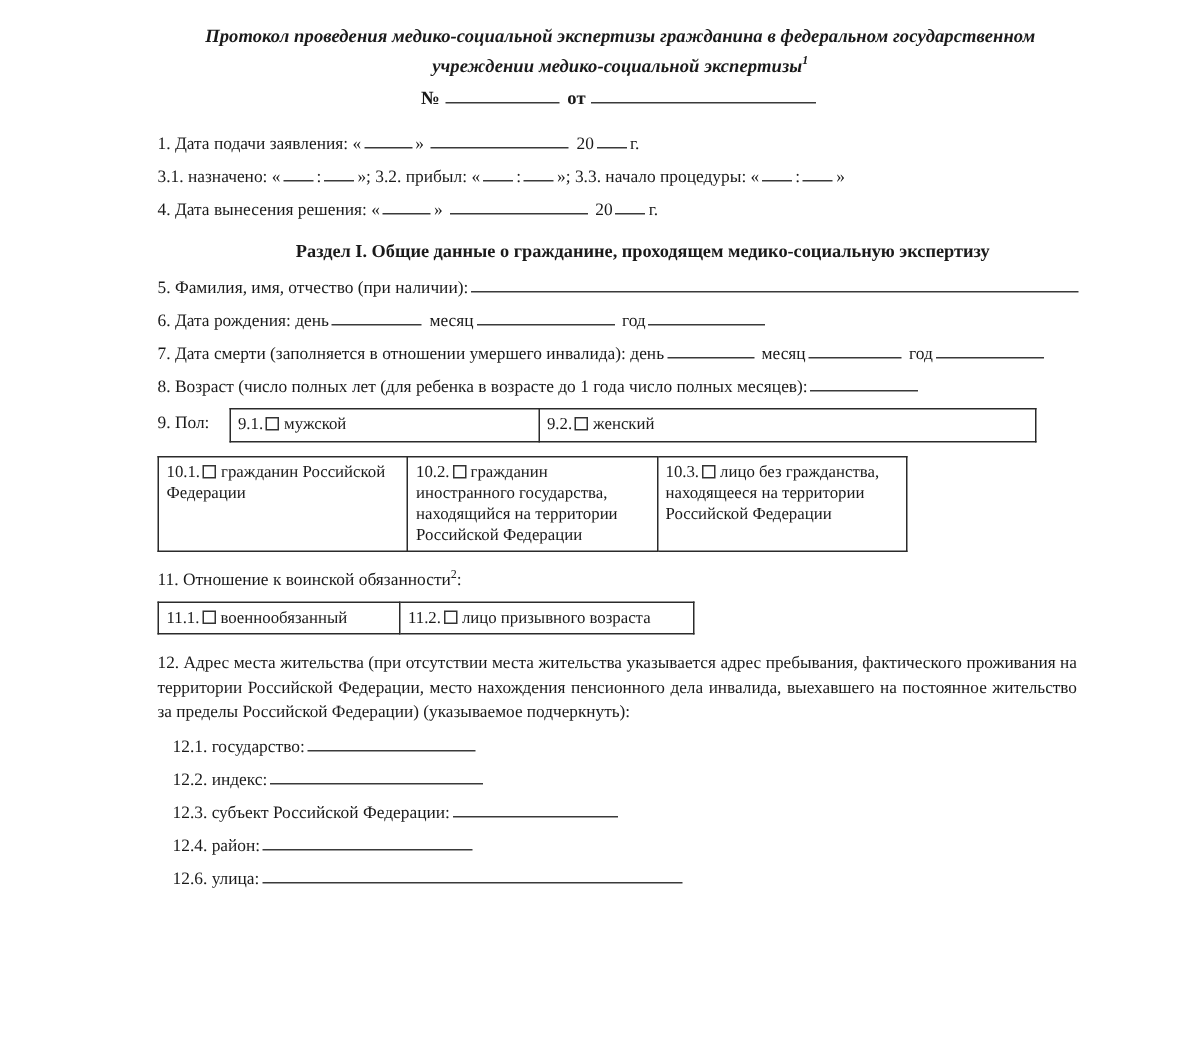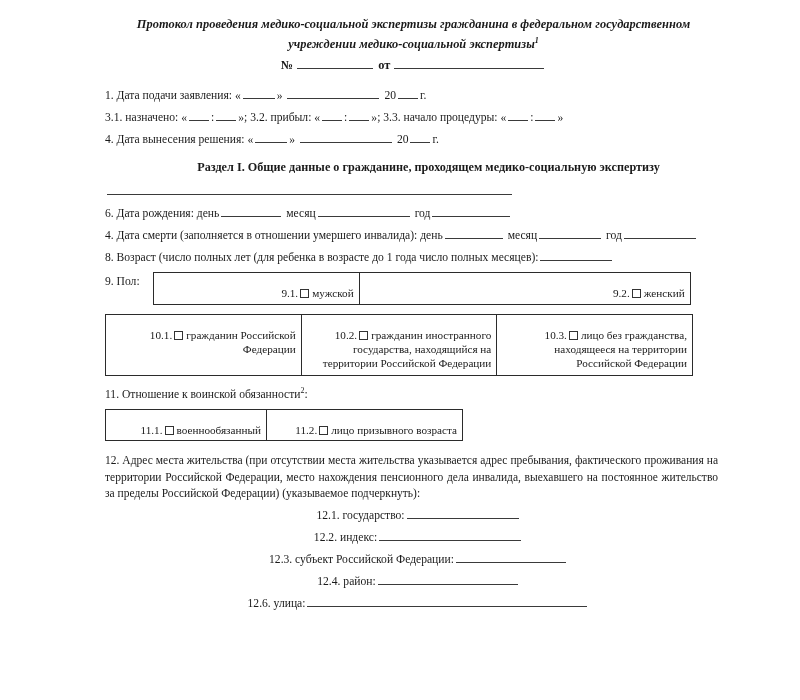--- a/index.html
+++ b/index.html
@@ -80,23 +80,22 @@
 
   
   table.box {
     border-collapse: collapse;
     table-layout: fixed;
     font-size: 11.2px;
     line-height: 14px;
   }
   table.box td {
     border: 1px solid #2b2b2b;
-    padding: 13px 5px 3px 5px;
+    padding: 3px 5px 3px 5px;
     vertical-align: top;
-    text-align: right;
   }
   .chk {
     display: inline-block;
     width: 7px;
     height: 7px;
     border: 1px solid #333;
     margin: 0 3px 0 2px;
     vertical-align: -1px;
   }
 
@@ -108,21 +107,21 @@
   }
   .gender-row .lead {
     font-size: 11.6px;
     line-height: 20px;
     margin-right: 13px;
   }
   table.gender { width: 538px; }
   table.gender td { height: 15px; }
   table.gender td.c1 { width: 195px; }
 
-  table.citizen { width: 588px; margin-bottom: 11px; }
+  table.citizen { width: 500px; margin-bottom: 11px; }
   table.citizen td { width: 33.33%; height: 44px; }
 
   table.military { margin-bottom: 11px; }
   table.military td.m1 { width: 150px; }
   table.military td.m2 { width: 185px; margin-top: 44px; }
 
   
   .para {
     font-size: 11.5px;
     line-height: 16.5px;
@@ -130,21 +129,21 @@
     margin: 0 0 6px 0;
     padding-right: 4px;
   }
 
   .sub {
     font-size: 11.6px;
     line-height: 15px;
     margin-bottom: 7px;
     white-space: nowrap;
   }
-  .sub-indent { padding-left: 10px; text-align: center; }
+  .sub-indent { padding-left: 10px; }
 </style>
 </head>
 <body>
 
 <div class="page">
 
   <div class="doc-title">
     <span>Протокол проведения медико-социальной экспертизы гражданина в федеральном государственном</span>
     <br>
     <span>учреждении медико-социальной экспертизы</span><span class="sup">1</span>
@@ -176,31 +175,31 @@
   <div class="row">
     <span>4. Дата вынесения решения:</span>
     <span>«</span><span class="rule" style="width:32px"></span><span>»</span>
     <span class="rule" style="width:92px"></span>
     <span>20</span><span class="rule" style="width:20px"></span><span>г.</span>
   </div>
 
   <div class="section-head">Раздел I.  Общие данные о гражданине, проходящем медико-социальную экспертизу</div>
 
   <div class="row">
-    <span class="rule" style="width:405px"></span>
+    <span>5. Фамилия, имя, отчество (при наличии):</span><span class="rule" style="width:405px"></span>
   </div>
 
   <div class="row">
     <span>6. Дата рождения: день</span><span class="rule" style="width:60px"></span>
     <span>месяц</span><span class="rule" style="width:92px"></span>
     <span>год</span><span class="rule" style="width:78px"></span>
   </div>
 
   <div class="row">
-    <span>4. Дата смерти (заполняется в отношении умершего инвалида): день</span><span class="rule" style="width:58px"></span>
+    <span>7. Дата смерти (заполняется в отношении умершего инвалида): день</span><span class="rule" style="width:58px"></span>
     <span>месяц</span><span class="rule" style="width:62px"></span>
     <span>год</span><span class="rule" style="width:72px"></span>
   </div>
 
   <div class="row">
     <span>8. Возраст (число полных лет (для ребенка в возрасте до 1 года число полных месяцев):</span><span class="rule" style="width:72px"></span>
   </div>
 
   <div class="gender-row">
     <span class="lead">9. Пол:</span>

